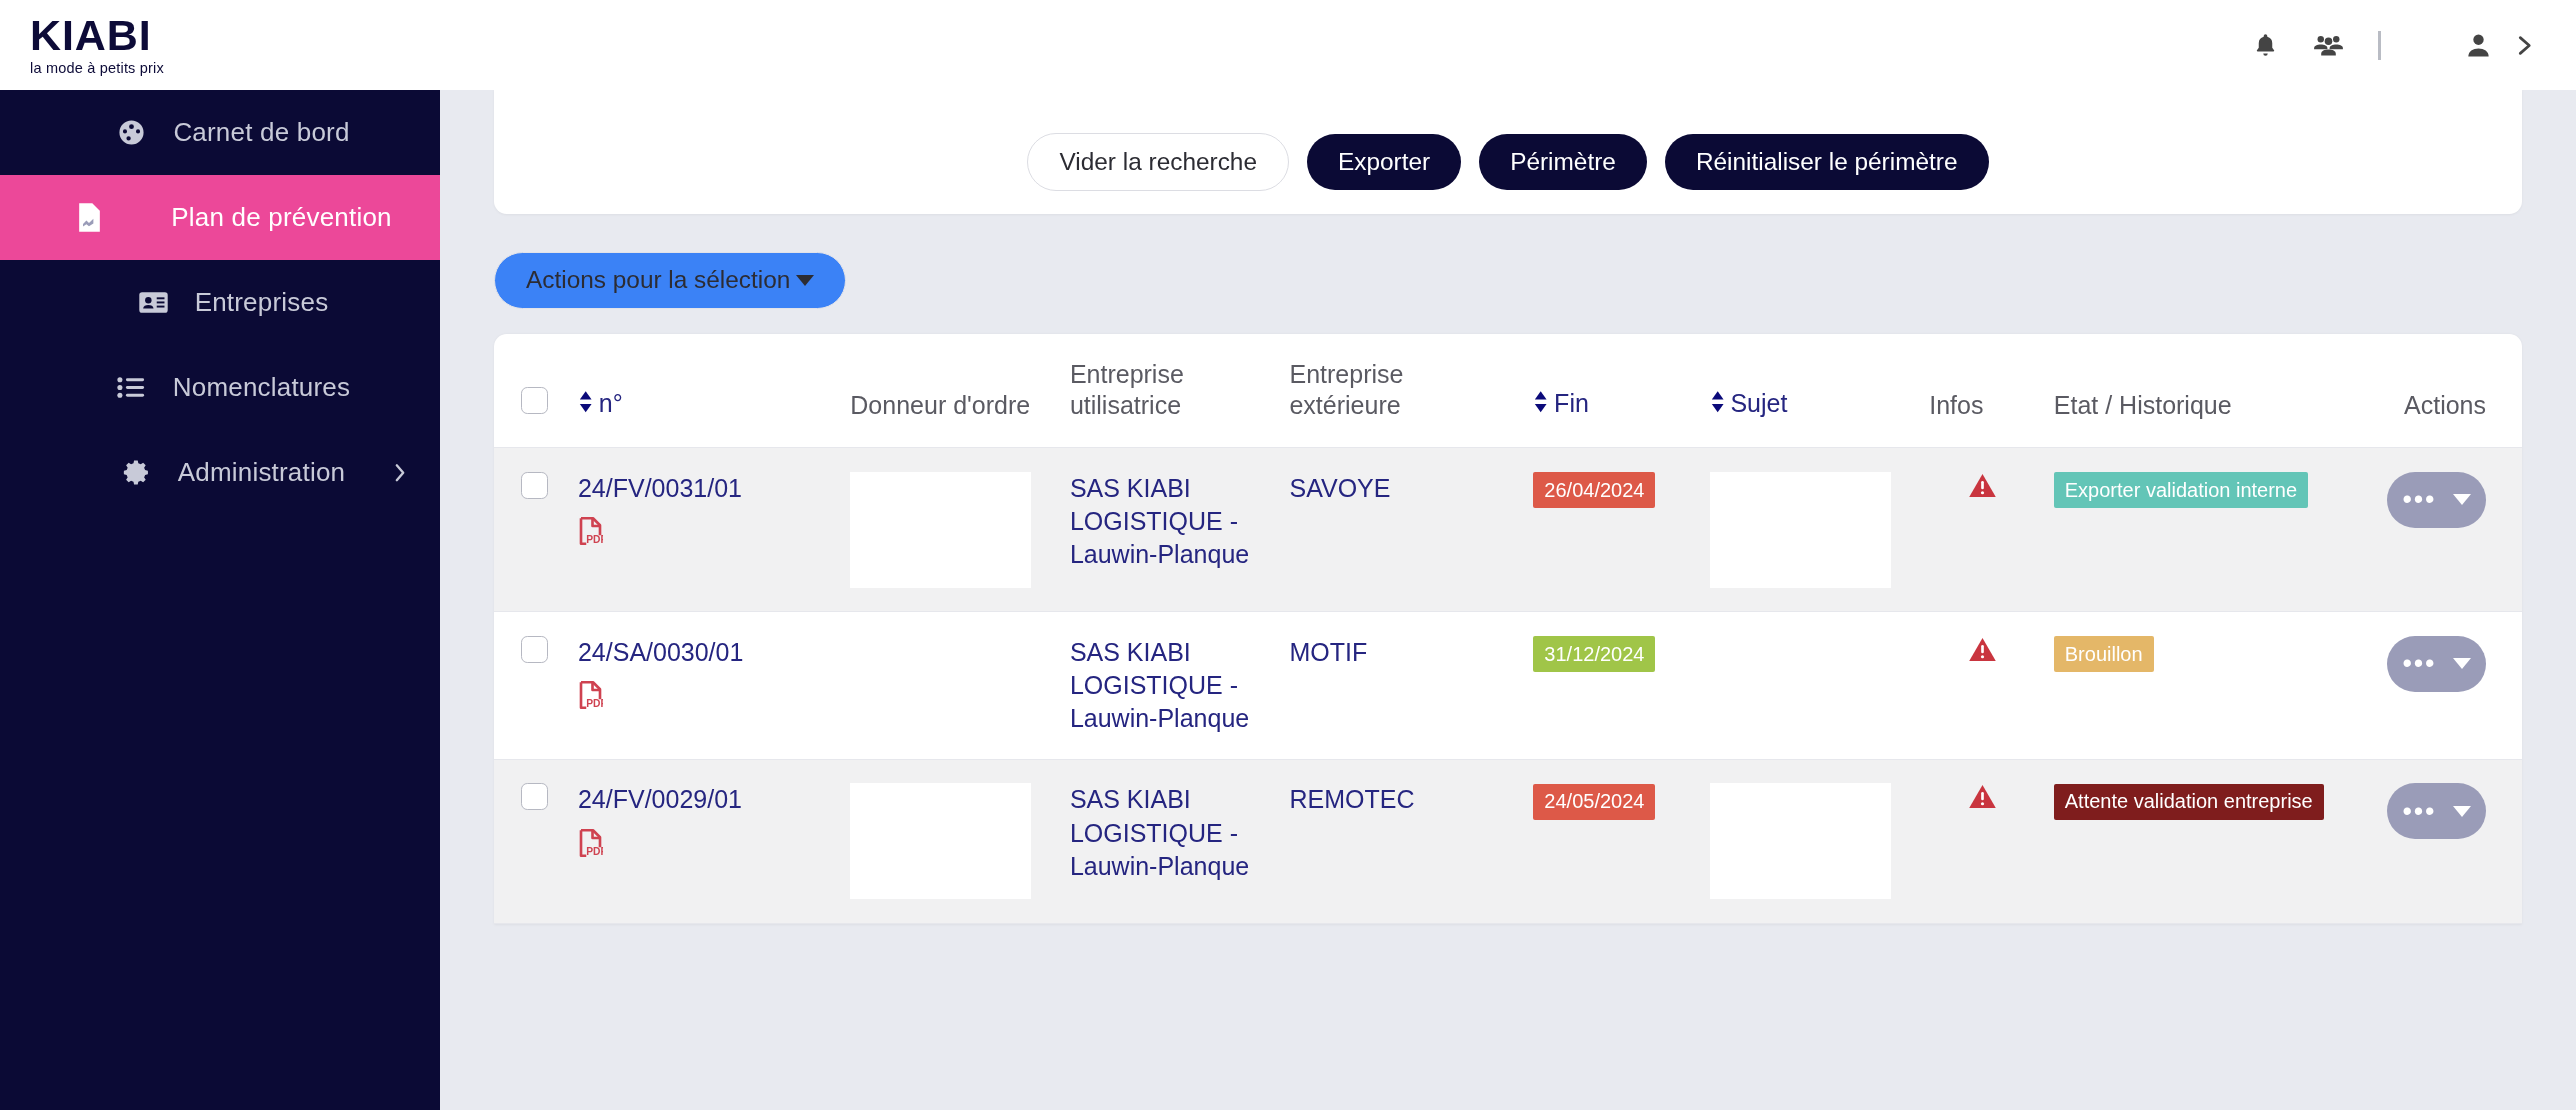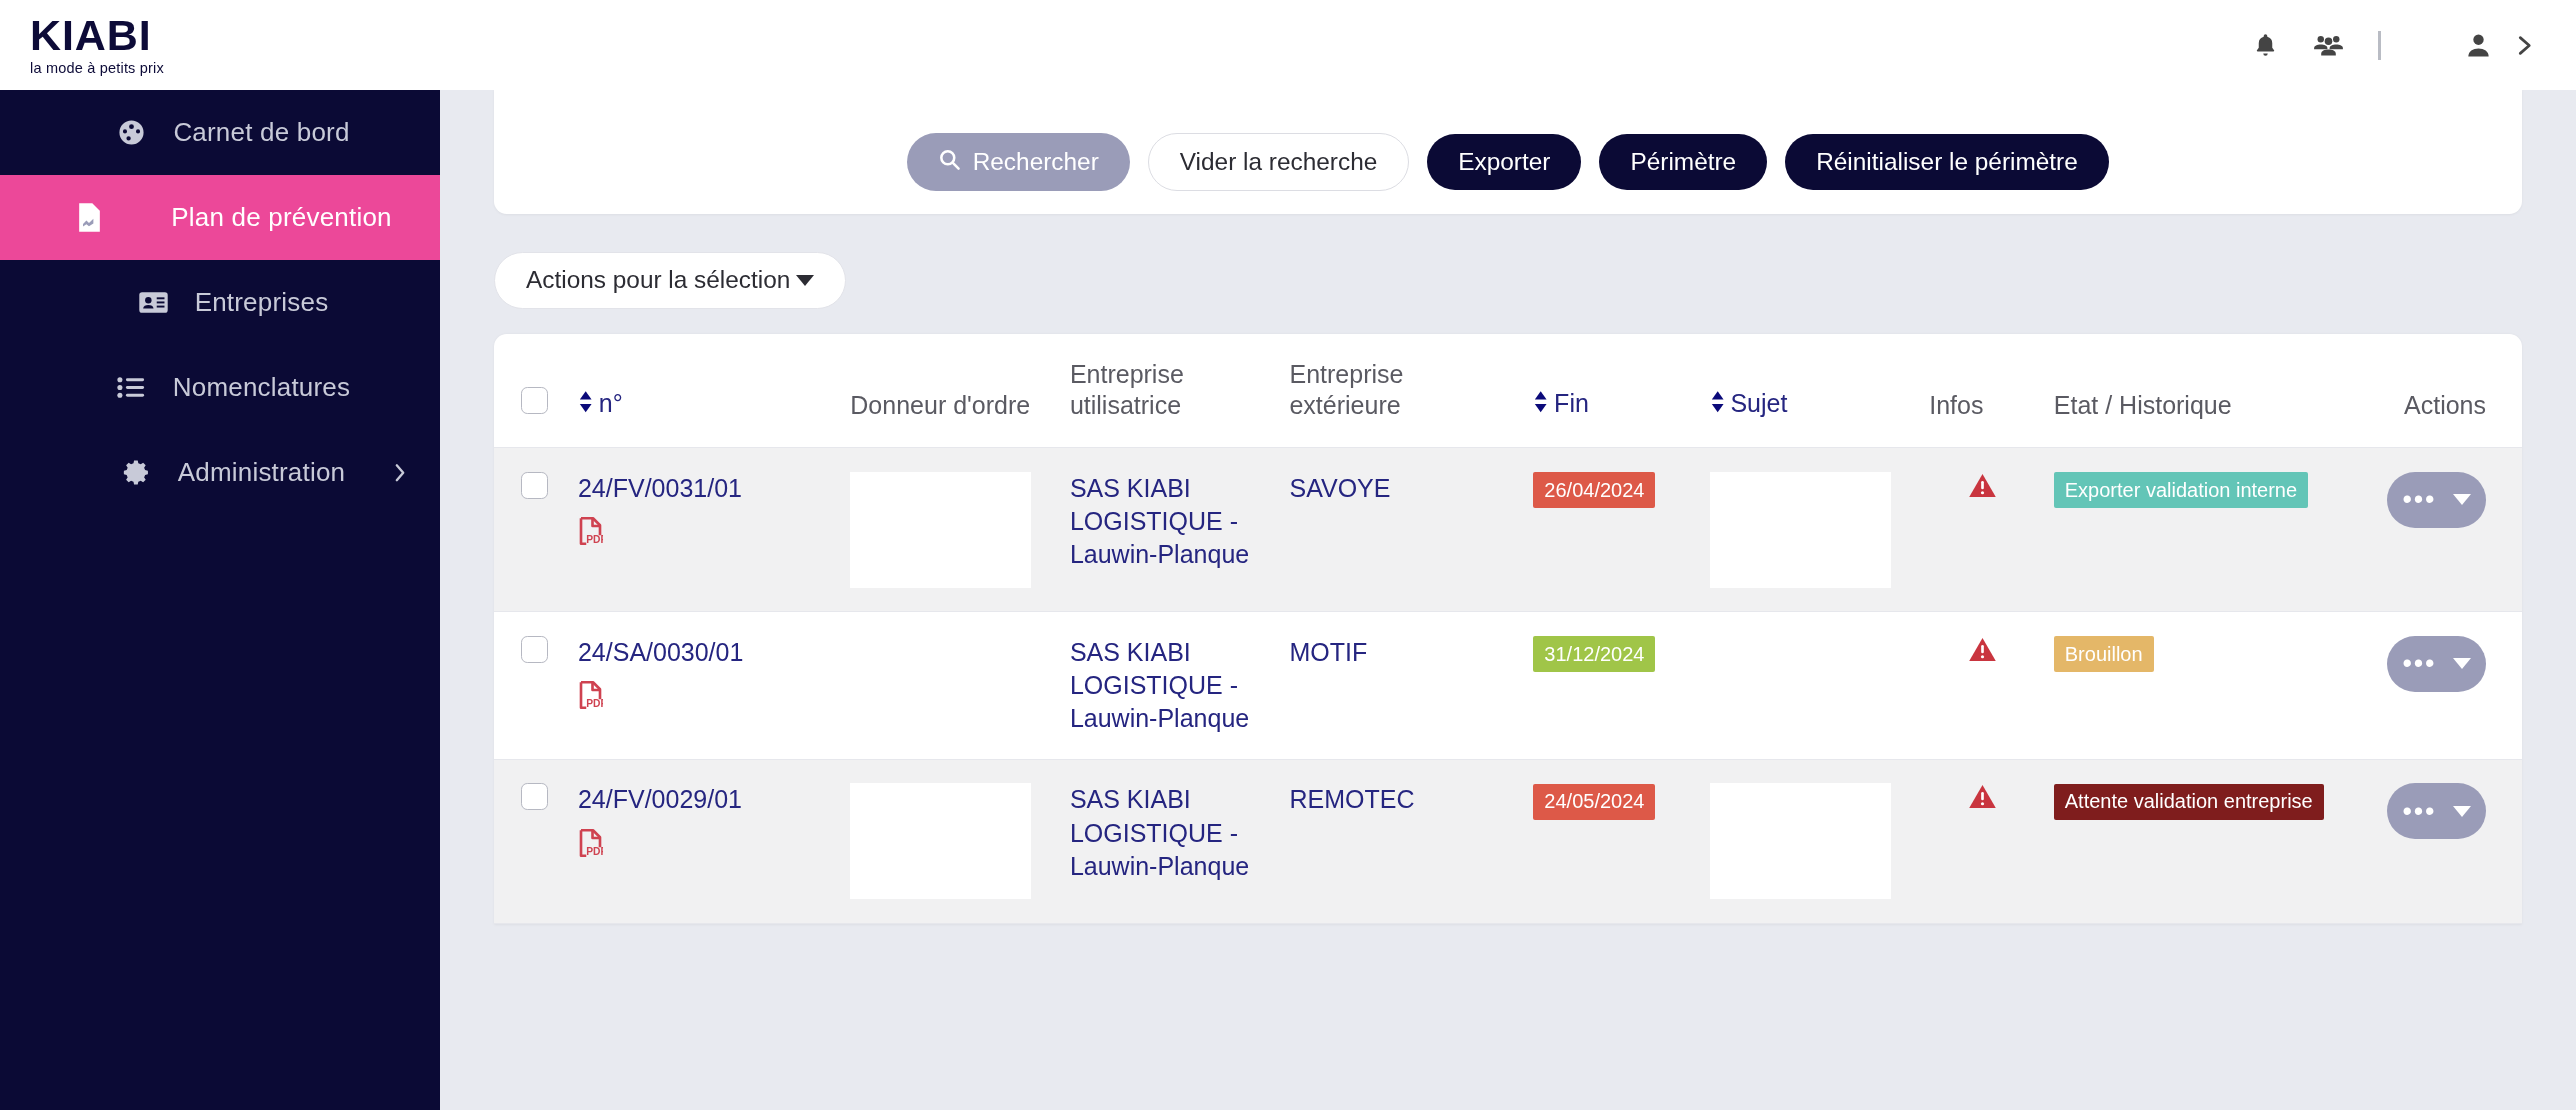--- a/index.html
+++ b/index.html
@@ -115,21 +115,21 @@
     border: 0.9px solid #dcdde3;
   }
   .btn-dark { background: #0b0a35; color: #ffffff; }
 
   
   .actions-bar {
     padding: 38px 54px 25px 54px;
   }
   .dropdown {
     display: inline-flex; align-items: center; gap: 6px;
-    background: #ffffff; border: 0.9px solid #e2e3e9;
+    background: #3b82f6; border: 0.9px solid #e2e3e9;
     border-radius: 904px; padding: 15.4px 31px;
     font-size: 24.4px; color: #2c2c33; cursor: pointer;
     line-height: 1;
   }
   .caret-down {
     width: 0; height: 0;
     border-left: 9px solid transparent;
     border-right: 9px solid transparent;
     border-top: 11px solid #2c2c33;
   }
@@ -326,29 +326,20 @@
           <polyline points="4,4 10,11 4,18"></polyline>
         </svg>
     </span>
   </div>
 </nav>
 
 <main class="main">
 
   <section class="card toolbar-card">
     <div class="toolbar">
-      <button class="btn btn-search">
-        <span>
-          <svg width="23.5" height="23.5" viewBox="0 0 24 24" fill="none" stroke="#ffffff" stroke-width="2.6" stroke-linecap="round">
-              <circle cx="10" cy="10" r="6.6"></circle>
-              <line x1="15.2" y1="15.2" x2="21" y2="21"></line>
-            </svg>
-        </span>
-        <span>Rechercher</span>
-      </button>
       <button class="btn btn-outline">Vider la recherche</button>
       <button class="btn btn-dark">Exporter</button>
       <button class="btn btn-dark">Périmètre</button>
       <button class="btn btn-dark">Réinitialiser le périmètre</button>
     </div>
   </section>
 
   <div class="actions-bar">
     <div class="dropdown">
       <span>Actions pour la sélection</span>

